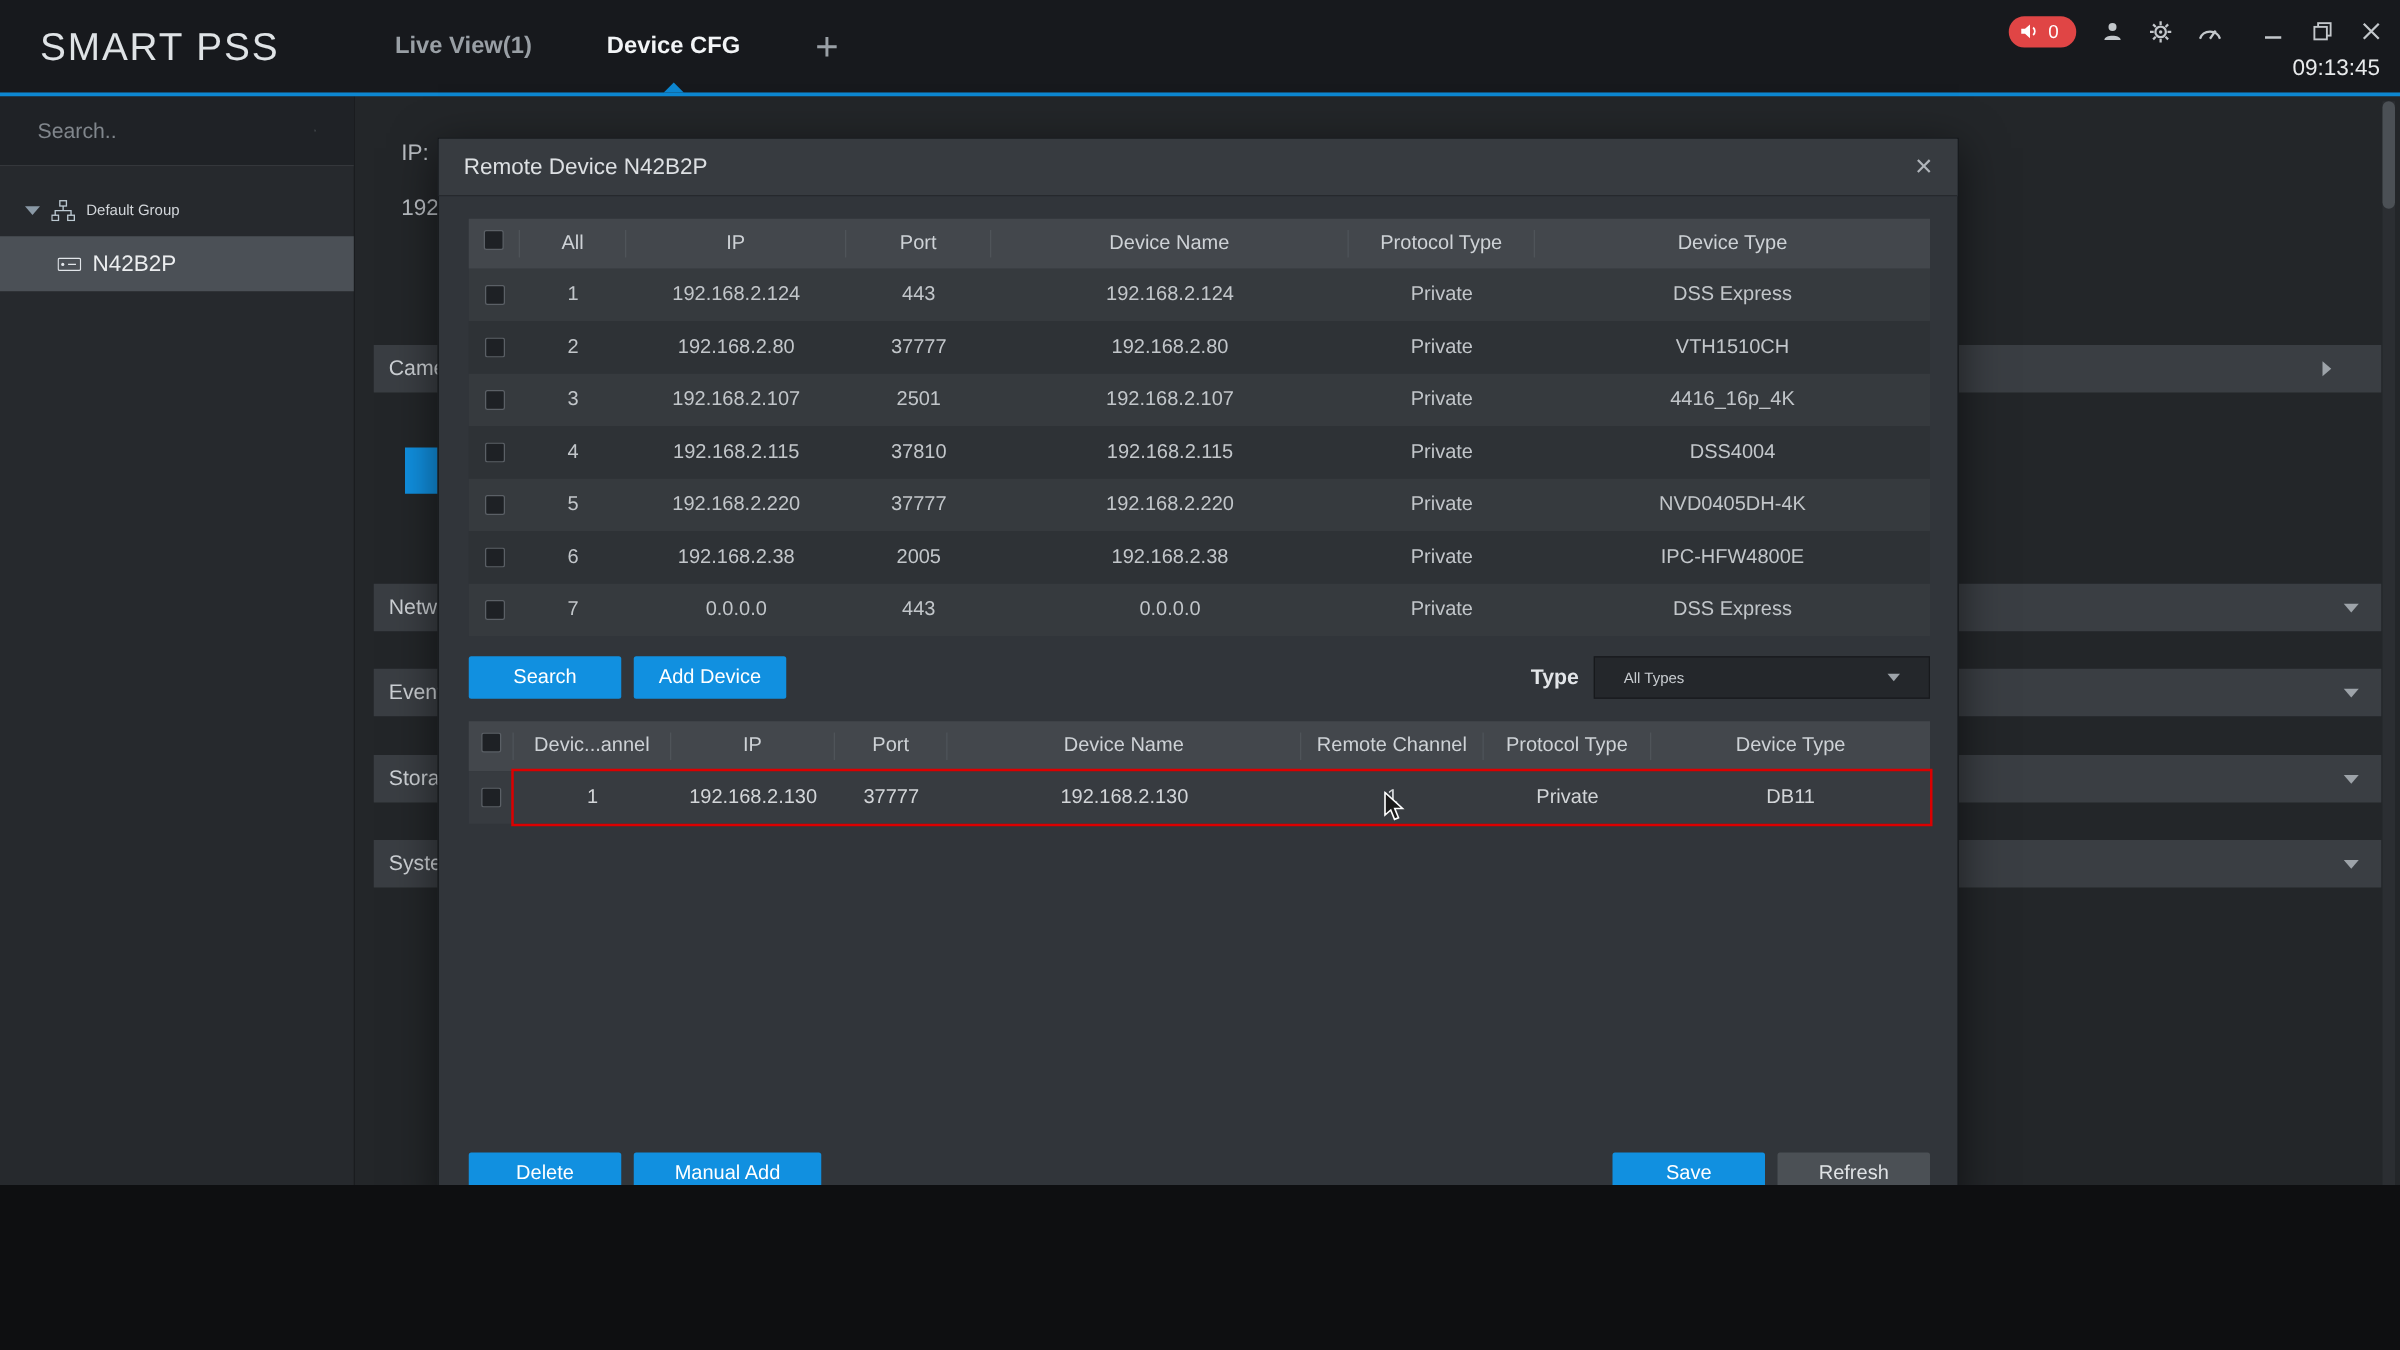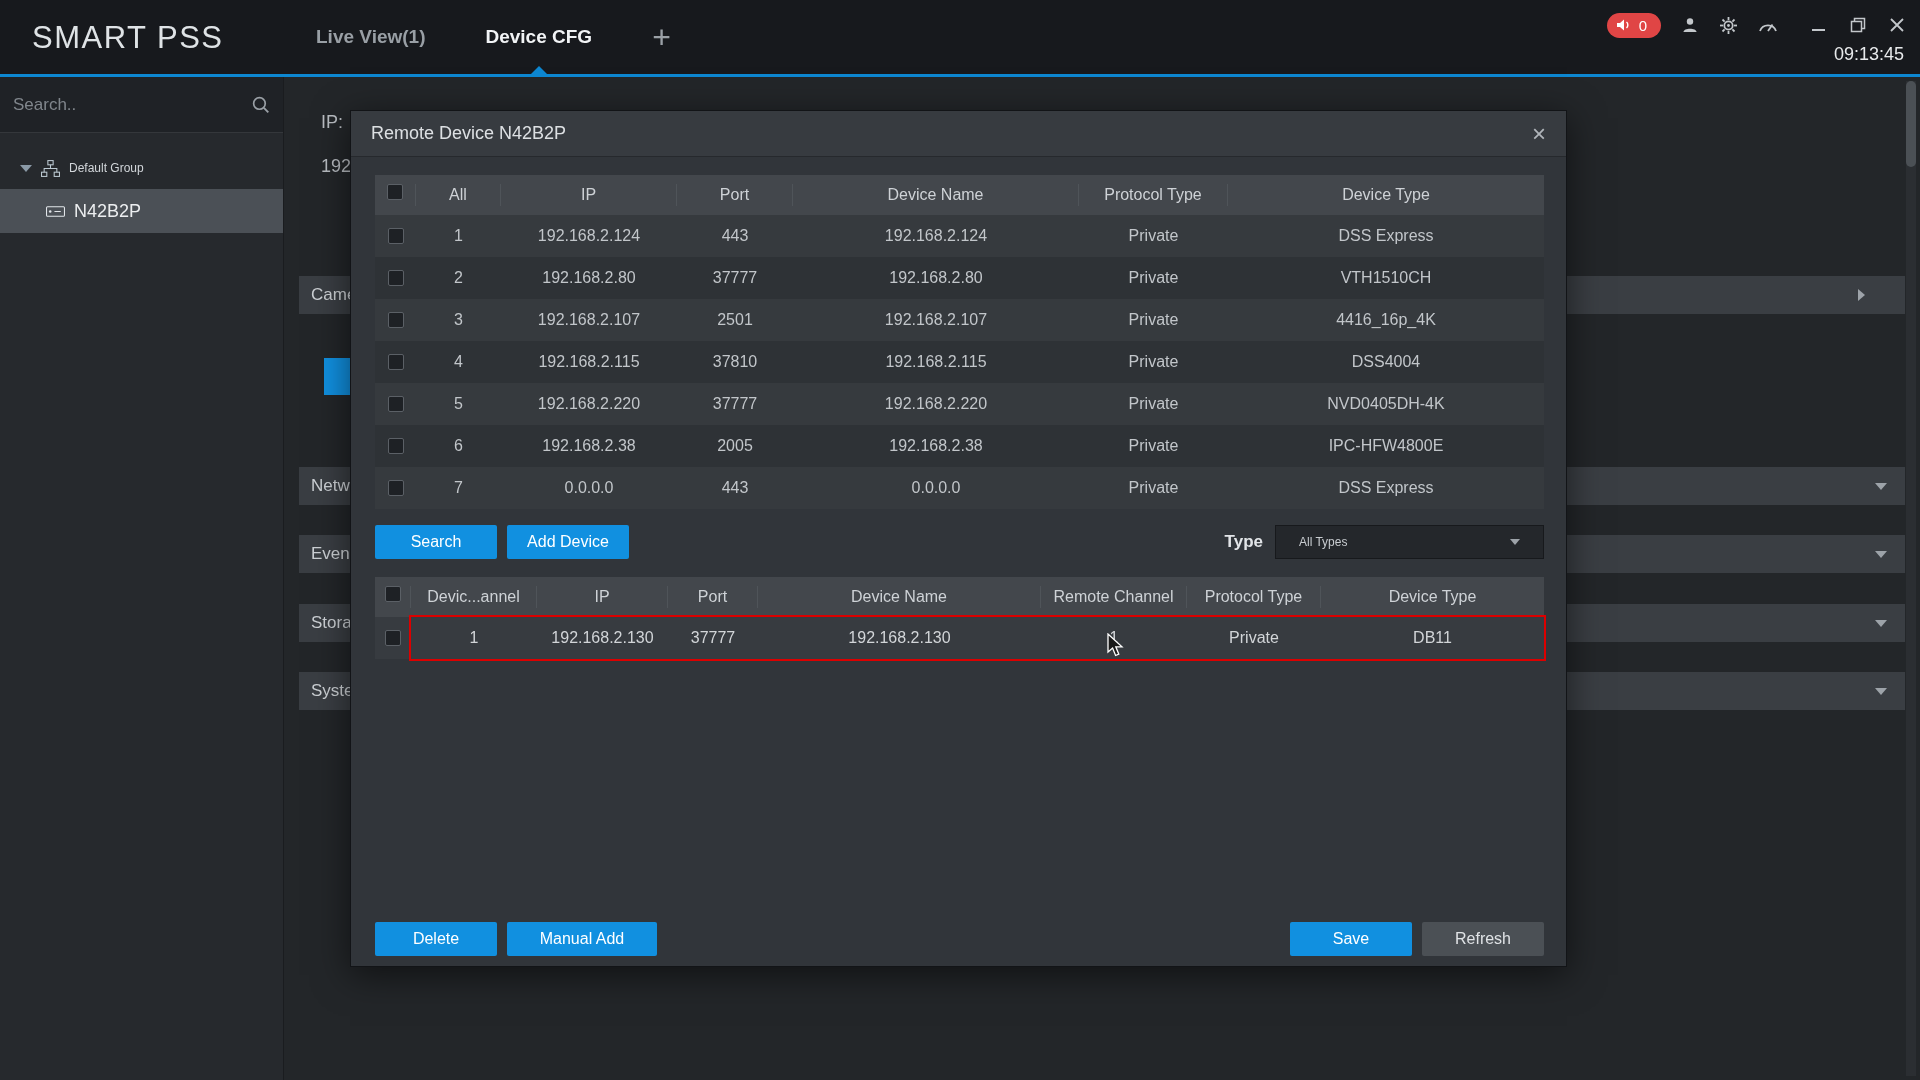--- a/index.html
+++ b/index.html
@@ -1,38 +1,38 @@
 <!DOCTYPE html>
 <html><head>
 <meta charset="utf-8">
 <style>
   * { margin:0; padding:0; box-sizing:border-box; }
   html,body { background:#0e0f11; }
   .screen {
-    position:relative; width:1920px; height:1080px; overflow:hidden;
+    position:relative; width:1920px; height:948px; overflow:hidden;
     background:#232629; font-family:"Liberation Sans","DejaVu Sans",sans-serif;
     color:#c4c8cc; -webkit-font-smoothing:antialiased;
   }
   
   .topbar { position:absolute; left:0; top:0; width:1920px; height:74px; background:#17191d; z-index:4; }
   .blue-line { position:absolute; left:0; top:74px; width:1920px; height:3px; background:#0d87d1; z-index:5; }
   .logo { position:absolute; left:32px; top:20px; font-size:31px; letter-spacing:1.5px; color:#dfe3e6; }
   .tabs { position:absolute; left:316px; top:0; height:74px; display:flex; align-items:center; gap:60px; }
   .tab { font-size:19px; font-weight:bold; color:#999fa5; position:relative; height:74px; display:flex; align-items:center; cursor:default; }
   .tab.active { color:#f2f4f6; }
   .tab.active::after { content:""; position:absolute; left:50%; transform:translateX(-50%); bottom:0;
     border-left:8px solid transparent; border-right:8px solid transparent; border-bottom:8px solid #0d87d1; }
   .tab.plus { font-size:32px; font-weight:normal; color:#9aa0a6; }
   .tr-icons { position:absolute; right:16px; top:10px; height:30px; display:flex; align-items:center; gap:20px; z-index:6; }
   .alarm-pill { display:flex; align-items:center; gap:7px; background:#e04545; border-radius:13px; height:25px; padding:0 14px 0 9px; color:#fff; font-size:15px; }
   .win-group { display:flex; align-items:center; gap:24px; margin-left:14px; }
   .clock { position:absolute; right:16px; top:44px; font-size:18px; color:#e8eaec; z-index:6; }
   
   .sidebar { position:absolute; left:0; top:77px; width:284px; height:1003px; background:#26292d; border-right:1px solid #1a1c1f; z-index:3; }
-  .search-row { height:56px; background:#1f2226; border-bottom:1px solid #34373b; display:flex; align-items:center; padding:0 13px; }
+  .search-row { height:56px; background:#1f2226; border-bottom:1px solid #34373b; display:flex; align-items:center; padding:0 30px; }
   .search-row input { flex:1; background:transparent; border:none; outline:none; color:#9aa0a6; font-size:17px; font-family:inherit; }
   .search-row input::placeholder { color:#80868c; }
   .tree-group { margin-top:14px; height:42px; display:flex; align-items:center; padding-left:20px; gap:9px; color:#d2d6da; font-size:12px; }
   .tri-down { width:0; height:0; border-left:6px solid transparent; border-right:6px solid transparent; border-top:7px solid #8a99a6; }
   .tree-device { height:44px; display:flex; align-items:center; padding-left:46px; gap:9px; background:#4b5056; color:#eceef0; font-size:18px; }
   
   .frag-ip   { position:absolute; left:321px; top:112px; font-size:18px; color:#b9bdc2; z-index:2; }
   .frag-192  { position:absolute; left:321px; top:156px; font-size:18px; color:#b9bdc2; z-index:2; }
   .section-bar { position:absolute; left:299px; width:1606px; height:38px; background:#3a3e43;
     display:flex; align-items:center; padding:0 18px 0 12px; font-size:17px; color:#ccd0d4; z-index:2; }

